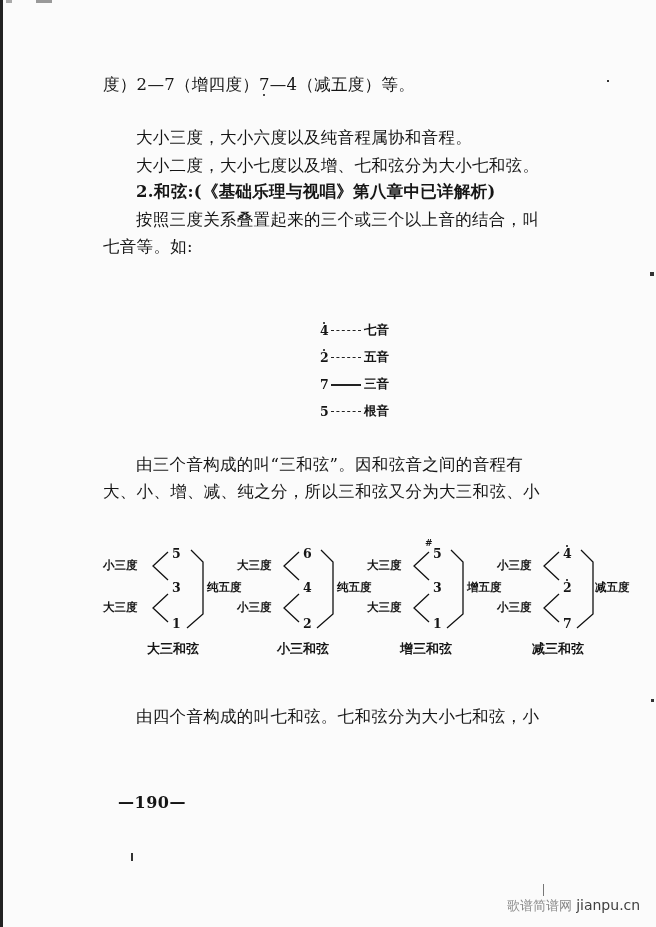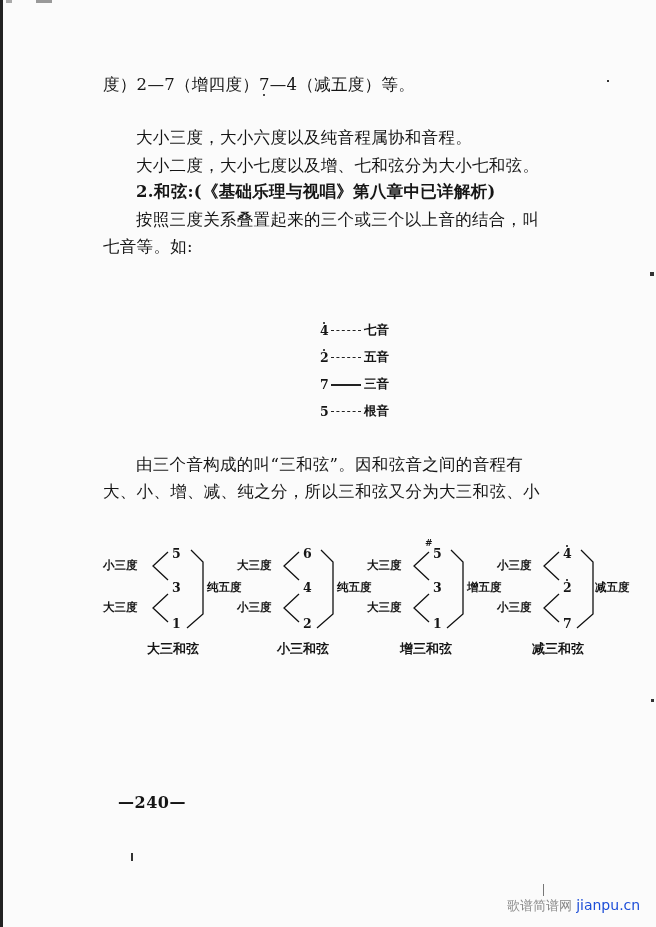--- a/index.html
+++ b/index.html
@@ -54,21 +54,21 @@
     .t-num { position: absolute; font-size: 12.5px; font-weight: bold; }
     .t-name { position: absolute; font-size: 13px; font-weight: bold; white-space: nowrap; }
 
     .page-num {
       position: absolute; left: 118px; top: 793px; font-size: 16px; font-weight: bold; letter-spacing: 0.5px;
     }
     .watermark {
       position: absolute; left: 507px; top: 897px; font-size: 13px; color: #888;
       font-family: "DejaVu Sans", sans-serif; white-space: nowrap;
     }
-    .watermark .site { color: #1d4ed8; font-size: 14px; }
+    .watermark .site { color: #404040; font-size: 14px; }
     .speck { position: absolute; background: #333; }
   </style>
 </head>
 <body>
 
 <div class="left-border"></div>
 <div class="top-mark"></div>
 <div class="top-mark2"></div>
 
 <div class="para" style="top:71px;">
@@ -174,23 +174,24 @@
   <span class="t-lbl" style="left:0;top:10px;">小三度</span>
   <span class="t-lbl" style="left:0;top:52px;">小三度</span>
   <span class="t-num dot-above" style="left:66px;top:-2px;">4</span>
   <span class="t-num dot-above" style="left:66px;top:32px;">2</span>
   <span class="t-num" style="left:66px;top:68px;">7</span>
   <span class="t-lbl" style="left:98px;top:32px;text-align:right;">减五度</span>
   <span class="t-name" style="left:35px;top:92px;">减三和弦</span>
 </div>
 
 <div class="para" style="top:703px;">
-</div>
-
-<div class="page-num">—240—</div>
+  <span class="line indent">由四个音构成的叫七和弦。七和弦分为大小七和弦，小</span>
+</div>
+
+<div class="page-num">—190—</div>
 
 <div class="speck" style="left:131px;top:853px;width:2px;height:8px;"></div>
 <div class="speck" style="left:607px;top:80px;width:2px;height:2px;"></div>
 <div class="speck" style="left:650px;top:272px;width:4px;height:4px;"></div>
 <div class="speck" style="left:651px;top:699px;width:3px;height:3px;"></div>
 <div class="speck" style="left:543px;top:884px;width:1px;height:12px;background:#777;"></div>
 
 <div class="watermark">
   <span>歌谱简谱网</span>
   <span class="site">jianpu.cn</span>

